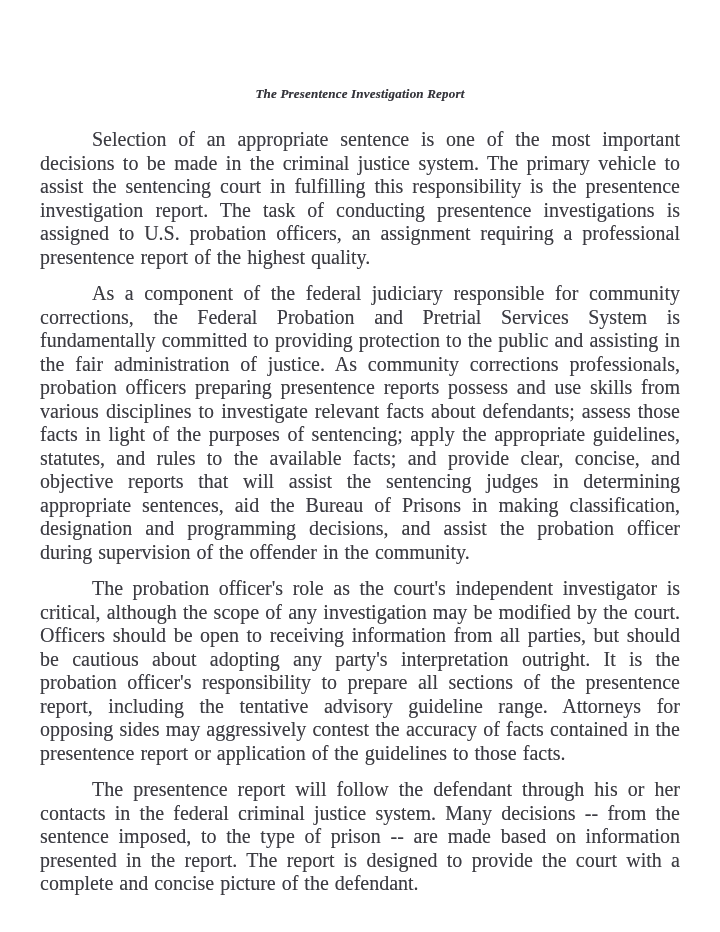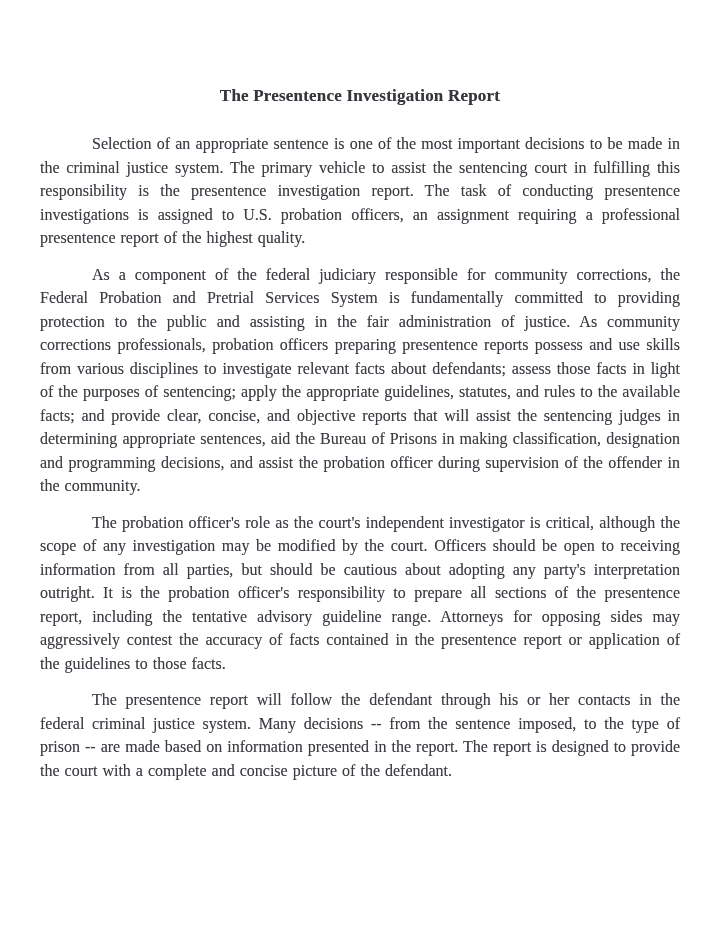--- a/index.html
+++ b/index.html
@@ -13,31 +13,32 @@
     height: 932px;
     background: #ffffff;
     overflow: hidden;
     font-family: "Liberation Serif", "DejaVu Serif", serif;
     color: #3c3c42;
   }
   .page-inner {
     padding: 86px 40px 0 40px;
   }
   .doc-title {
-    font-size: 17px;
+    font-size: 13px;
     font-weight: bold;
     text-align: center;
     margin: 0 0 26px 0;
     color: #35353b;
     letter-spacing: 0.2px;
     
     text-shadow: 0 0 0.6px rgba(60,60,70,0.55);
+    font-style: italic;
   }
   .doc-paragraph {
-    font-size: 16px;
+    font-size: 20px;
     line-height: 23.5px;
     text-align: justify;
     text-indent: 52px;
     margin: 0 0 13px 0;
     word-spacing: 1px;
     text-shadow: 0 0 0.6px rgba(60,60,70,0.45);
   }
 </style>
 </head>
 <body>

